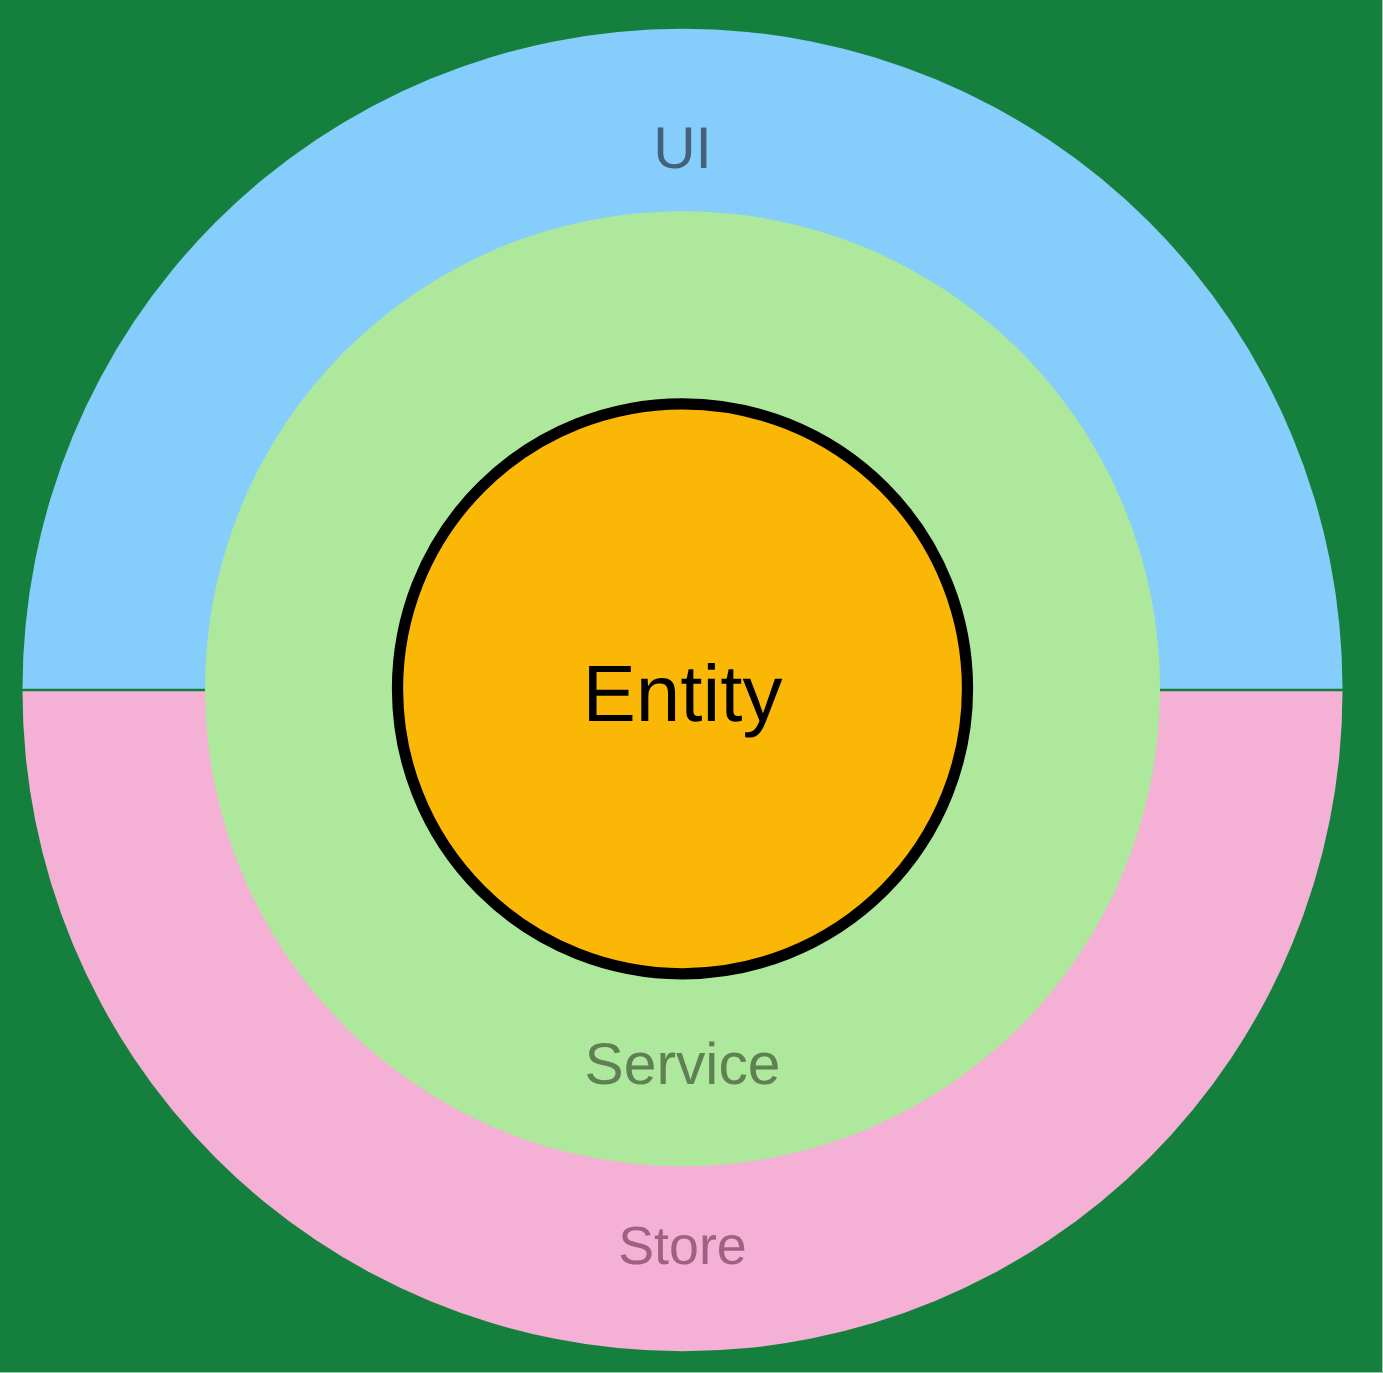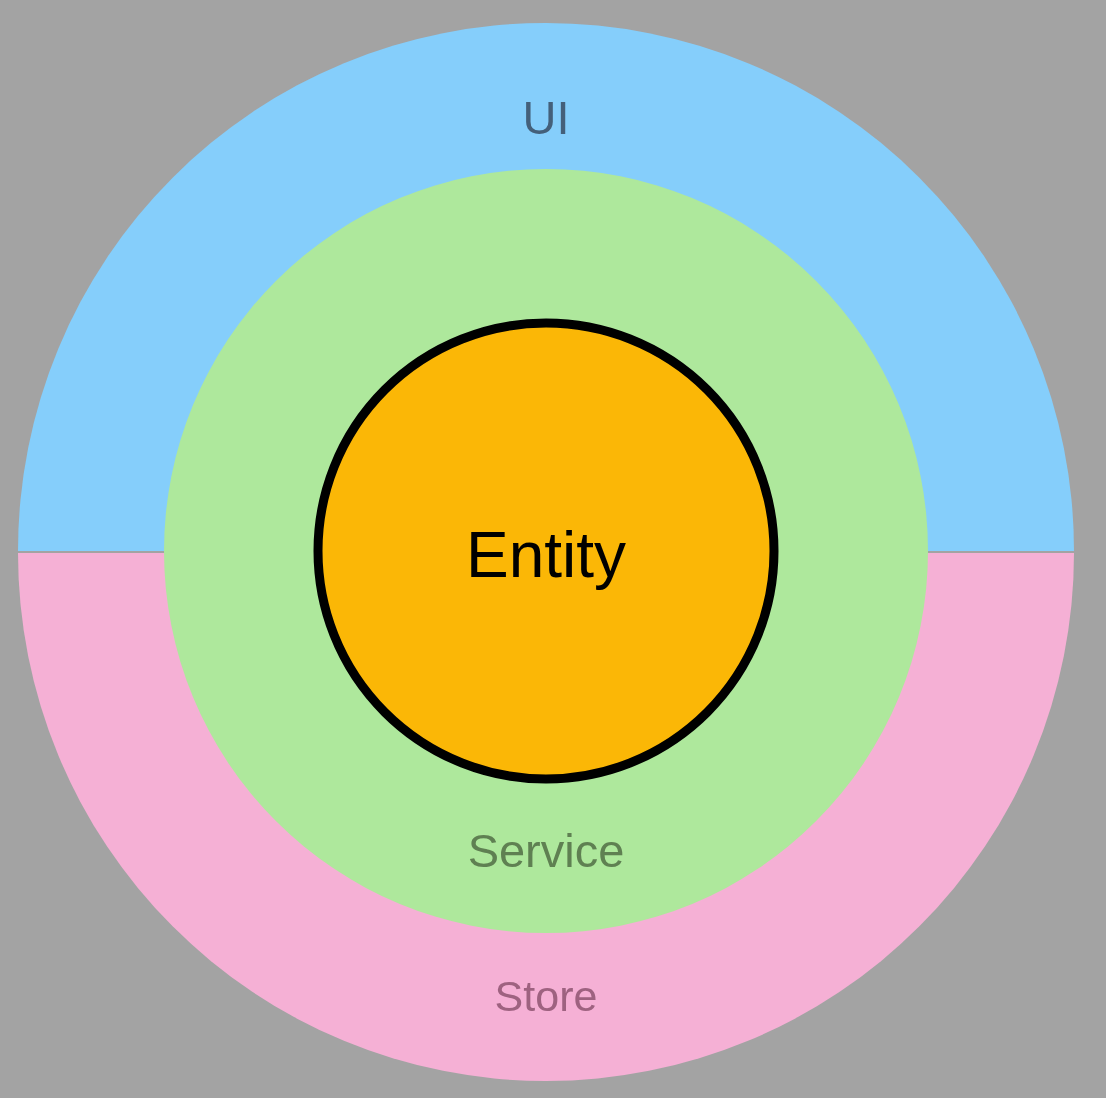--- a/index.html
+++ b/index.html
@@ -47,21 +47,21 @@
     fill: #9E6280;
   }
   .label-entity {
     font-size: 64px;
     fill: #000000;
   }
 </style>
 </head>
 <body>
 
-<div id="diagram-root" style="background: #a3a3a3;">
+<div id="diagram-root" style="background: #15803d;">
 
   <svg id="layer-svg" viewBox="0 0 1106 1098" xmlns="http://www.w3.org/2000/svg">
 
     <path id="ui-half" d="M 18 551 A 528 528 0 0 1 1074 551 Z" fill="#85CEFB"></path>
 
     <path id="store-half" d="M 18 553 A 528 528 0 0 0 1074 553 Z" fill="#F5B0D5"></path>
 
     <circle id="service-circle" cx="546" cy="551" r="382" fill="#AEE89C"></circle>
 
     <circle id="entity-circle" cx="546" cy="551" r="228" fill="#FBB706" stroke="#000000" stroke-width="9"></circle>

